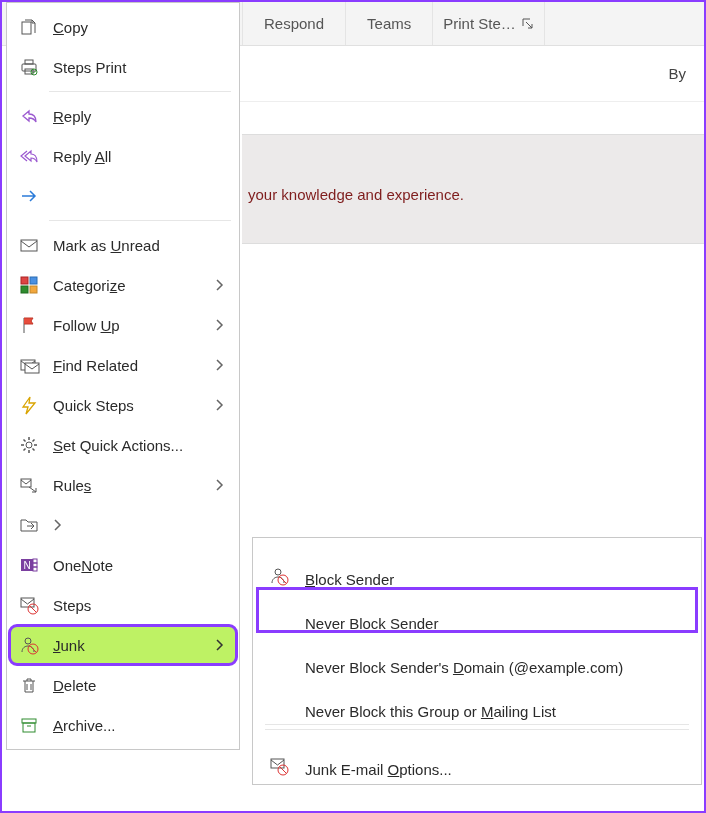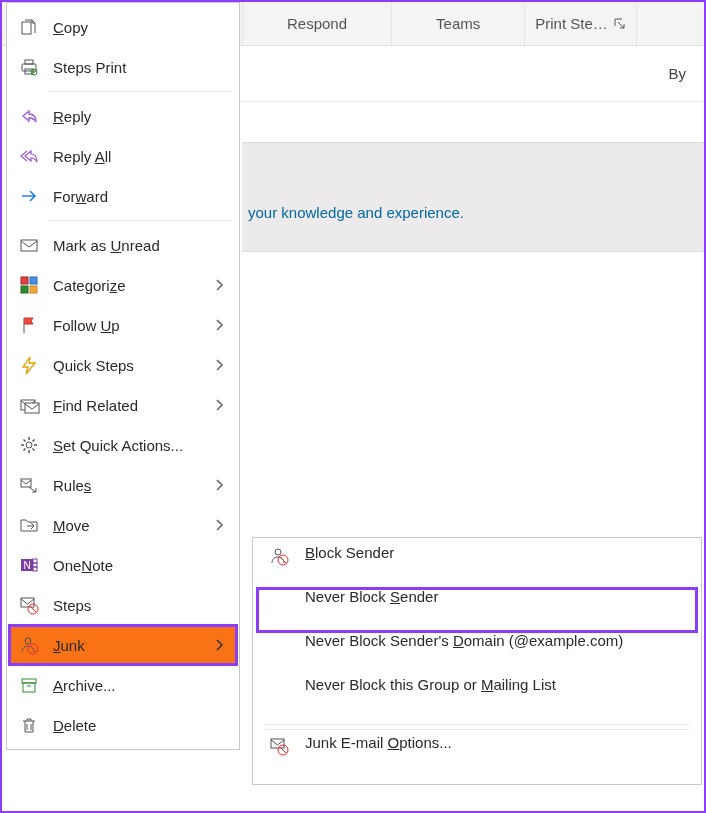--- a/index.html
+++ b/index.html
@@ -24,21 +24,21 @@
     background: #f4f4f4;
     border-bottom: 1px solid #e0e0e0;
     display: flex;
     align-items: stretch;
     padding-left: 240px;
   }
   .ribbon .group {
     display: flex;
     align-items: center;
     justify-content: center;
-    padding: 0 44px;
+    padding: 0 21px;
     border-left: 1px solid #e4e4e4;
     color: #555;
   }
   .ribbon .group:last-child { border-right: 1px solid #e4e4e4; padding: 0 10px;}
   .ribbon .dialoglaunch {
     width: 12px; height: 12px; margin-left: 6px;
     display: inline-block;
     position: relative;
   }
   .ribbon .dialoglaunch svg { display:block; }
@@ -52,29 +52,29 @@
     align-items: center;
     justify-content: flex-end;
     padding-right: 18px;
     color: #444;
     border-bottom: 1px solid #eee;
   }
 
   
   .banner {
     position: absolute;
-    top: 140px; left: 240px; right: 0;
+    top: 132px; left: 240px; right: 0;
     height: 110px;
     background: #eceaea;
     border-top: 1px solid #ddd;
     border-bottom: 1px solid #ddd;
     display: flex;
     align-items: flex-end;
-    padding: 0 0 30px 6px;
-    color: #0369a1;
+    padding: 0 0 40px 6px;
+    color: #7f1d1d;
   }
 
   
   .menu {
     position: absolute;
     top: 0; left: 4px;
     width: 234px;
     background: #fff;
     border: 1px solid #c8c8c8;
     padding: 4px 2px;
@@ -101,37 +101,38 @@
     width: 12px; flex: 0 0 12px;
     color: #666;
   }
   .menu .item .label .u { text-decoration: underline; }
   .menu hr {
     border: none;
     border-top: 1px solid #e6e6e6;
     margin: 4px 6px 4px 40px;
   }
   .menu .item.highlight-junk {
-    background: #f97316;
+    background: #bef264;
     outline: 3px solid #8a3cff;
     outline-offset: -2px;
+    border-radius: 8px;
   }
 
   
   .submenu {
     position: absolute;
     top: 535px; left: 250px;
     width: 450px;
     background: #fff;
     border: 1px solid #c8c8c8;
     padding: 6px 4px;
   }
   .submenu .sitem {
     display: flex;
-    align-items: flex-start;
+    align-items: flex-end;
     height: 44px;
     padding: 0 14px 0 10px;
     color: #2a2a2a;
   }
   .submenu .sitem .icon {
     width: 24px; height: 24px;
     display: flex; align-items:center; justify-content:center;
     margin-right: 14px;
     flex: 0 0 24px;
   }
@@ -223,21 +224,20 @@
     </span>
     <span class="label">Reply <span class="u">A</span>ll</span>
   </div>
 
   <div class="item">
     <span class="icon">
       <svg width="20" height="20" viewBox="0 0 20 20">
           <path d="M3 10h12M11 5l5 5-5 5" fill="none" stroke="#2b7bd9" stroke-width="1.5"></path>
         </svg>
     </span>
-    <span class="label">For<span class="u">w</span>ard</span>
   </div>
 
   <hr>
 
   <div class="item">
     <span class="icon">
       <svg width="20" height="20" viewBox="0 0 20 20">
           <rect x="2" y="5" width="16" height="11" fill="none" stroke="#555"></rect>
           <path d="M2 6l8 6 8-6" fill="none" stroke="#555"></path>
         </svg>
@@ -273,51 +273,51 @@
     <span class="chev">
       <svg width="8" height="12" viewBox="0 0 8 12">
           <path d="M2 1l5 5-5 5" fill="none" stroke="#666" stroke-width="1.5"></path>
         </svg>
     </span>
   </div>
 
   <div class="item">
     <span class="icon">
       <svg width="20" height="20" viewBox="0 0 20 20">
-          <path d="M11 2L4 12h5l-2 7 9-11h-6l1-6z" fill="none" stroke="#d9a400" stroke-width="1.3"></path>
-        </svg>
-    </span>
-    <span class="label">Quick Steps</span>
-    <span class="chev">
-      <svg width="8" height="12" viewBox="0 0 8 12">
-          <path d="M2 1l5 5-5 5" fill="none" stroke="#666" stroke-width="1.5"></path>
-        </svg>
-    </span>
-  </div>
-
-  <div class="item">
-    <span class="icon">
-      <svg width="20" height="20" viewBox="0 0 20 20">
           <rect x="2" y="5" width="14" height="10" fill="none" stroke="#555"></rect>
           <path d="M2 6l7 5 7-5" fill="none" stroke="#555"></path>
           <rect x="6" y="8" width="14" height="10" fill="#fff" stroke="#555"></rect>
           <path d="M6 9l7 5 7-5" fill="none" stroke="#555"></path>
         </svg>
     </span>
     <span class="label"><span class="u">F</span>ind Related</span>
     <span class="chev">
       <svg width="8" height="12" viewBox="0 0 8 12">
           <path d="M2 1l5 5-5 5" fill="none" stroke="#666" stroke-width="1.5"></path>
         </svg>
     </span>
   </div>
 
   <div class="item">
     <span class="icon">
       <svg width="20" height="20" viewBox="0 0 20 20">
+          <path d="M11 2L4 12h5l-2 7 9-11h-6l1-6z" fill="none" stroke="#d9a400" stroke-width="1.3"></path>
+        </svg>
+    </span>
+    <span class="label">Quick Steps</span>
+    <span class="chev">
+      <svg width="8" height="12" viewBox="0 0 8 12">
+          <path d="M2 1l5 5-5 5" fill="none" stroke="#666" stroke-width="1.5"></path>
+        </svg>
+    </span>
+  </div>
+
+  <div class="item">
+    <span class="icon">
+      <svg width="20" height="20" viewBox="0 0 20 20">
           <circle cx="10" cy="10" r="3" fill="none" stroke="#555"></circle>
           <path d="M10 2v3M10 15v3M2 10h3M15 10h3M4.5 4.5l2 2M13.5 13.5l2 2M15.5 4.5l-2 2M6.5 13.5l-2 2" stroke="#555" stroke-width="1.5"></path>
         </svg>
     </span>
     <span class="label"><span class="u">S</span>et Quick Actions...</span>
   </div>
 
   <div class="item">
     <span class="icon">
       <svg width="20" height="20" viewBox="0 0 20 20">
@@ -334,21 +334,20 @@
     </span>
   </div>
 
   <div class="item">
     <span class="icon">
       <svg width="20" height="20" viewBox="0 0 20 20">
           <path d="M2 5h5l2 2h9v9H2z" fill="none" stroke="#555"></path>
           <path d="M8 11h6M12 8l3 3-3 3" fill="none" stroke="#555"></path>
         </svg>
     </span>
-    <span class="label"><span class="u">M</span>ove</span>
     <span class="chev">
       <svg width="8" height="12" viewBox="0 0 8 12">
           <path d="M2 1l5 5-5 5" fill="none" stroke="#666" stroke-width="1.5"></path>
         </svg>
     </span>
   </div>
 
   <div class="item">
     <span class="icon">
       <svg width="20" height="20" viewBox="0 0 20 20">
@@ -387,35 +386,35 @@
     <span class="chev">
       <svg width="8" height="12" viewBox="0 0 8 12">
           <path d="M2 1l5 5-5 5" fill="none" stroke="#333" stroke-width="1.5"></path>
         </svg>
     </span>
   </div>
 
   <div class="item">
     <span class="icon">
       <svg width="20" height="20" viewBox="0 0 20 20">
+          <path d="M4 6h12M6 6v11h8V6M8 6V4h4v2M8 9v6M12 9v6" fill="none" stroke="#555"></path>
+        </svg>
+    </span>
+    <span class="label"><span class="u">D</span>elete</span>
+  </div>
+
+  <div class="item">
+    <span class="icon">
+      <svg width="20" height="20" viewBox="0 0 20 20">
           <rect x="3" y="4" width="14" height="4" fill="none" stroke="#2e8b2e"></rect>
           <rect x="4" y="8" width="12" height="9" fill="none" stroke="#2e8b2e"></rect>
           <path d="M8 11h4" stroke="#2e8b2e"></path>
         </svg>
     </span>
     <span class="label"><span class="u">A</span>rchive...</span>
-  </div>
-
-  <div class="item">
-    <span class="icon">
-      <svg width="20" height="20" viewBox="0 0 20 20">
-          <path d="M4 6h12M6 6v11h8V6M8 6V4h4v2M8 9v6M12 9v6" fill="none" stroke="#555"></path>
-        </svg>
-    </span>
-    <span class="label"><span class="u">D</span>elete</span>
   </div>
 
 </div>
 
 <div class="submenu">
 
   <div class="sitem">
     <span class="icon">
       <svg width="20" height="20" viewBox="0 0 20 20">
           <circle cx="9" cy="6" r="3" fill="none" stroke="#555"></circle>

